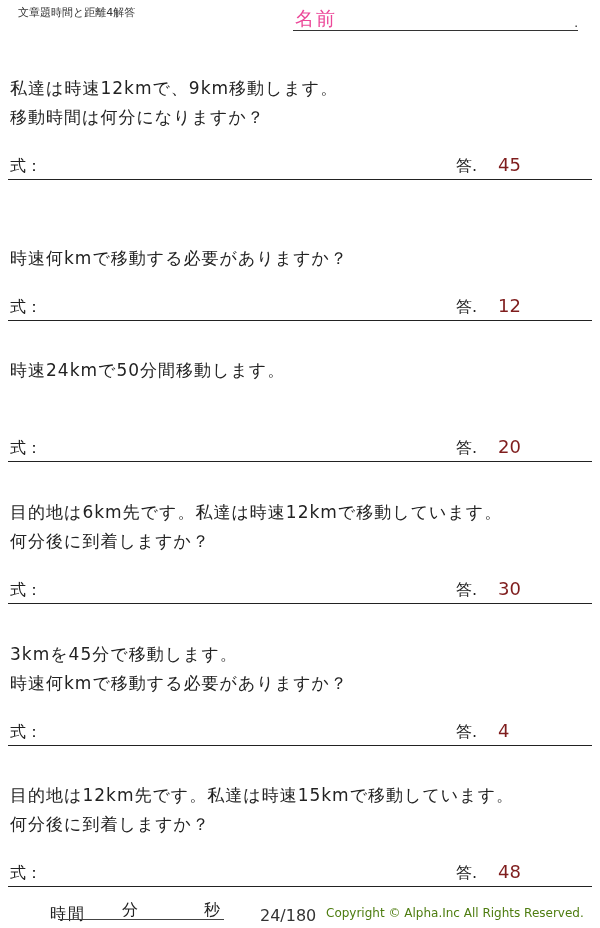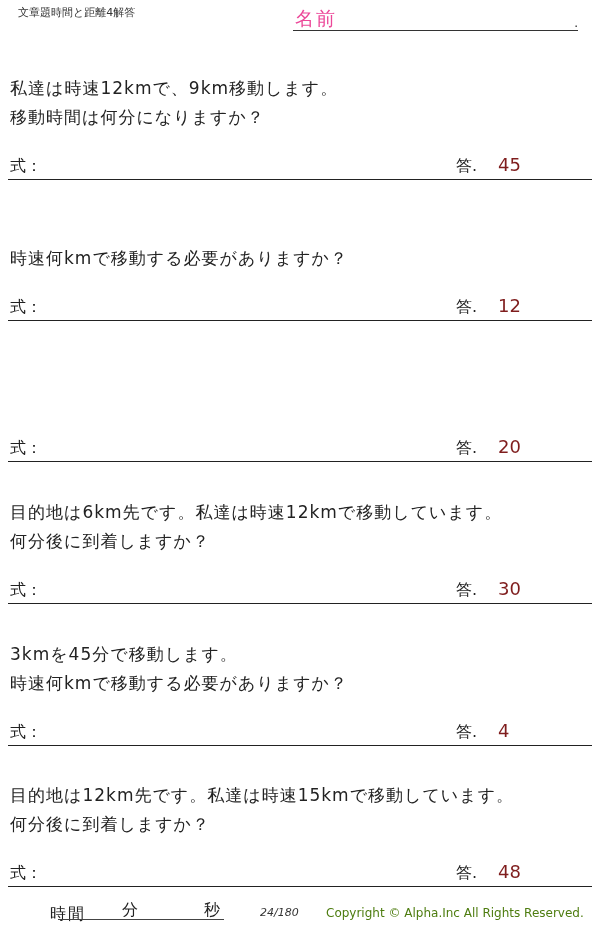--- a/index.html
+++ b/index.html
@@ -14,21 +14,21 @@
   .q1 { top:16px;margin-top:23px; }
   .q2 { top:49px;margin-top:19px; }
   .formula { position:absolute; left:2px; top:118px; font-size:16px; }
   .ans-label { position:absolute; left:448px; top:118px; font-size:16px; }
   .ans-val { position:absolute; left:490px; top:116px; font-size:18px; color:#7f1d1d; }
   .footer { position:absolute; left:0; top:896px; width:600px; height:32px; }
   .f-jikan { position:absolute; left:18px; top:8px; font-size:16px; letter-spacing:2px;padding-left:32px; }
   .f-line { position:absolute; left:58px; top:23px; width:166px; border-bottom:1px solid #444; }
   .f-fun { position:absolute; left:122px; top:4px; font-size:16px; }
   .f-byo { position:absolute; left:204px; top:4px; font-size:16px; }
-  .f-page { position:absolute; left:260px; top:10px; font-size:11px; color:#333;font-style:italic; }
+  .f-page { position:absolute; left:260px; top:10px; font-size:16px; color:#333; }
   .f-copy { position:absolute; left:326px; top:10px; font-size:12px; color:#4d7c0f; }
 </style>
 </head>
 <body>
 
 <div class="title">文章題時間と距離4解答</div>
 <div class="name-wrap">
   <span class="name-label">名前</span>
   <span class="name-dot">.</span>
 </div>
@@ -42,20 +42,21 @@
 </div>
 
 <div class="problem" style="top:179px">
   <div class="q-line q2">時速何kmで移動する必要がありますか？</div>
   <div class="formula">式：</div>
   <div class="ans-label">答.</div>
   <div class="ans-val">12</div>
 </div>
 
 <div class="problem" style="top:320px">
+  <div class="q-line q1">時速24kmで50分間移動します。</div>
   <div class="formula">式：</div>
   <div class="ans-label">答.</div>
   <div class="ans-val">20</div>
 </div>
 
 <div class="problem" style="top:462px">
   <div class="q-line q1">目的地は6km先です。私達は時速12kmで移動しています。</div>
   <div class="q-line q2">何分後に到着しますか？</div>
   <div class="formula">式：</div>
   <div class="ans-label">答.</div>

